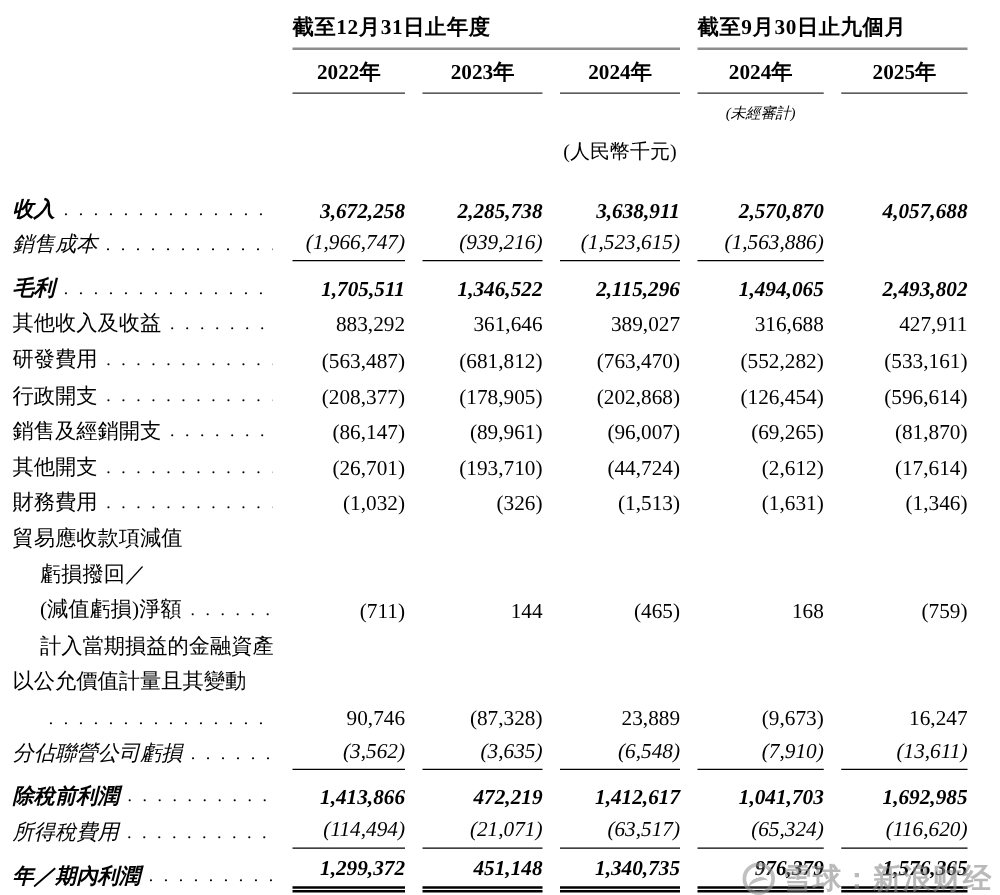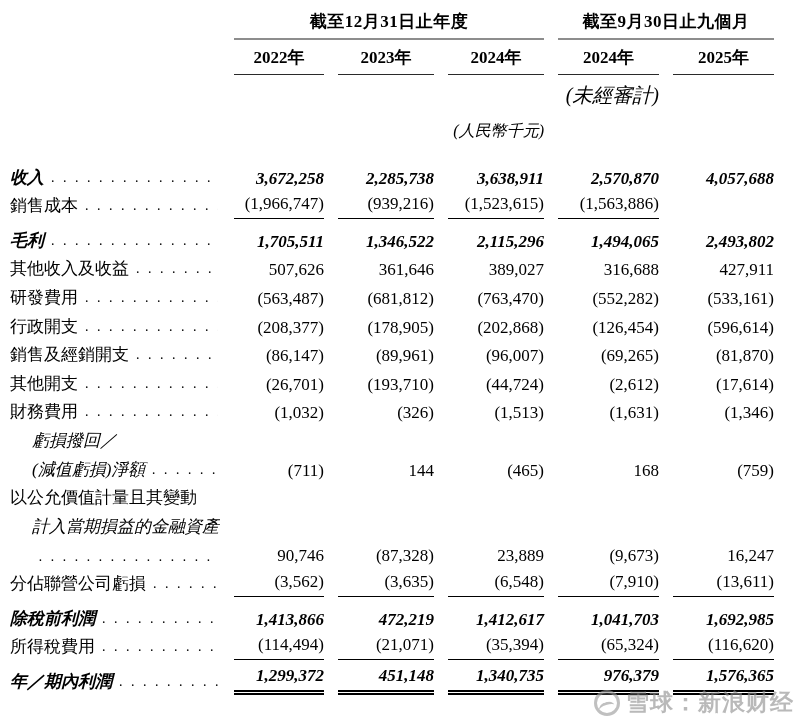--- a/index.html
+++ b/index.html
@@ -13,46 +13,46 @@
 
   
   .grid {
     display:grid;
     grid-template-columns:210px 90px 96px 96px 101px 101px;
     column-gap:14px;
     align-items:end;
   }
 
   
-  .hdr-group { grid-row:1; text-align:center; font-weight:bold; font-size:17px;
+  .hdr-group { grid-row:1; text-align:left; font-weight:bold; font-size:17px;
     padding-bottom:5px; border-bottom:2.5px solid #8d8d8d; letter-spacing:0.5px; }
   .hg1 { grid-column:2 / span 3; }
   .hg2 { grid-column:5 / span 2; }
   .hdr-year { grid-row:2; text-align:center; font-weight:bold; font-size:17px;
     padding:6px 0 5px; border-bottom:1.5px solid #2a2a2a; }
   .hy1{grid-column:2;} .hy2{grid-column:3;} .hy3{grid-column:4;} .hy4{grid-column:5;} .hy5{grid-column:6;}
-  .hdr-note { grid-row:3; grid-column:5; text-align:right; font-style:italic;
-    font-size:20px; padding-top:7px; }
-  .hdr-unit { grid-row:4; grid-column:4; text-align:right; font-style:italic;
+  .hdr-note { grid-row:3; grid-column:5; text-align:center; font-style:italic;
+    font-size:12px; padding-top:7px; }
+  .hdr-unit { grid-row:4; grid-column:4; text-align:center; 
     font-size:16px; padding-top:12px; padding-bottom:14px; }
 
   
   .tbody { margin-top:6px; }
   .trow { min-height:28.6px; }
   .cell.num { text-align:right; font-size:17px; padding-bottom:2px; white-space:nowrap; }
   .cell.label { display:flex; align-items:baseline; overflow:hidden;
     font-size:17px; padding-bottom:2px; white-space:nowrap; }
-  .cell.label.indent { padding-left:22px;font-style:italic; }
+  .cell.label.indent { padding-left:22px; }
   .ltext { flex:0 0 auto; }
   .leader { flex:1 1 auto; overflow:hidden; white-space:nowrap;
     font-size:14px; letter-spacing:2.5px; margin:0 2px 0 7px; transform:translateY(-1px); }
   .trow.bold .ltext, .trow.bold .cell.num { font-weight:bold;font-style:italic; }
 
   
-  .trow.rule-single { margin-bottom:6px; }
+  .trow.rule-single { margin-bottom:6px;font-style:italic; }
   .trow.rule-single .cell.num { border-bottom:1.5px solid #000; padding-bottom:4px; }
   .trow.rule-double { margin-bottom:4px; }
   .trow.rule-double .cell.num { border-bottom:5px double #000; padding-bottom:4px; }
 
   
   .watermark { position:absolute; right:6px; bottom:-2px; display:flex; align-items:center;
     gap:6px; opacity:0.62; z-index:5; pointer-events:none; }
   .wm-logo { width:26px; height:26px; border:3px solid #9b9b9b; border-radius:50%;
     position:relative; background:rgba(255,255,255,0.25); }
   .wm-logo::after { content:""; position:absolute; left:2px; top:9px; width:16px; height:8px;
@@ -108,21 +108,21 @@
         <div class="cell num">1,346,522</div>
         <div class="cell num">2,115,296</div>
         <div class="cell num">1,494,065</div>
         <div class="cell num">2,493,802</div>
       </div>
       <div class="trow grid">
         <div class="cell label">
           <span class="ltext">其他收入及收益</span>
           <span class="leader">. . . . . . . . . . . . . . . . . . . . . . . . . . . . . . . . . . . . . . . . . . . . . . . . . . . . . . . . . . . .</span>
         </div>
-        <div class="cell num">507,626</div>
+        <div class="cell num">883,292</div>
         <div class="cell num">361,646</div>
         <div class="cell num">389,027</div>
         <div class="cell num">316,688</div>
         <div class="cell num">427,911</div>
       </div>
       <div class="trow grid">
         <div class="cell label">
           <span class="ltext">研發費用</span>
           <span class="leader">. . . . . . . . . . . . . . . . . . . . . . . . . . . . . . . . . . . . . . . . . . . . . . . . . . . . . . . . . . . .</span>
         </div>
@@ -170,20 +170,30 @@
           <span class="ltext">財務費用</span>
           <span class="leader">. . . . . . . . . . . . . . . . . . . . . . . . . . . . . . . . . . . . . . . . . . . . . . . . . . . . . . . . . . . .</span>
         </div>
         <div class="cell num">(1,032)</div>
         <div class="cell num">(326)</div>
         <div class="cell num">(1,513)</div>
         <div class="cell num">(1,631)</div>
         <div class="cell num">(1,346)</div>
       </div>
       <div class="trow grid">
+        <div class="cell label">
+          <span class="ltext">貿易應收款項減值</span>
+        </div>
+        <div class="cell num" style="border-bottom: none;"></div>
+        <div class="cell num" style="border-bottom: none;"></div>
+        <div class="cell num" style="border-bottom: none;"></div>
+        <div class="cell num" style="border-bottom: none;"></div>
+        <div class="cell num" style="border-bottom: none;"></div>
+      </div>
+      <div class="trow grid">
         <div class="cell label indent">
           <span class="ltext">虧損撥回／</span>
         </div>
         <div class="cell num" style="border-bottom: none;"></div>
         <div class="cell num" style="border-bottom: none;"></div>
         <div class="cell num" style="border-bottom: none;"></div>
         <div class="cell num" style="border-bottom: none;"></div>
         <div class="cell num" style="border-bottom: none;"></div>
       </div>
       <div class="trow grid">
@@ -191,32 +201,32 @@
           <span class="ltext">(減值虧損)淨額</span>
           <span class="leader">. . . . . . . . . . . . . . . . . . . . . . . . . . . . . . . . . . . . . . . . . . . . . . . . . . . . . . . . . . . .</span>
         </div>
         <div class="cell num">(711)</div>
         <div class="cell num">144</div>
         <div class="cell num">(465)</div>
         <div class="cell num">168</div>
         <div class="cell num">(759)</div>
       </div>
       <div class="trow grid">
+        <div class="cell label indent">
+          <span class="ltext">計入當期損益的金融資產</span>
+        </div>
+        <div class="cell num" style="border-bottom: none;"></div>
+        <div class="cell num" style="border-bottom: none;"></div>
+        <div class="cell num" style="border-bottom: none;"></div>
+        <div class="cell num" style="border-bottom: none;"></div>
+        <div class="cell num" style="border-bottom: none;"></div>
+      </div>
+      <div class="trow grid">
         <div class="cell label">
           <span class="ltext">以公允價值計量且其變動</span>
-        </div>
-        <div class="cell num" style="border-bottom: none;"></div>
-        <div class="cell num" style="border-bottom: none;"></div>
-        <div class="cell num" style="border-bottom: none;"></div>
-        <div class="cell num" style="border-bottom: none;"></div>
-        <div class="cell num" style="border-bottom: none;"></div>
-      </div>
-      <div class="trow grid">
-        <div class="cell label indent">
-          <span class="ltext">計入當期損益的金融資產</span>
         </div>
         <div class="cell num" style="border-bottom: none;"></div>
         <div class="cell num" style="border-bottom: none;"></div>
         <div class="cell num" style="border-bottom: none;"></div>
         <div class="cell num" style="border-bottom: none;"></div>
         <div class="cell num" style="border-bottom: none;"></div>
       </div>
       <div class="trow grid">
         <div class="cell label indent">
           <span class="leader">. . . . . . . . . . . . . . . . . . . . . . . . . . . . . . . . . . . . . . . . . . . . . . . . . . . . . . . . . . . .</span>
@@ -249,21 +259,21 @@
         <div class="cell num">1,041,703</div>
         <div class="cell num">1,692,985</div>
       </div>
       <div class="trow grid rule-single">
         <div class="cell label">
           <span class="ltext">所得稅費用</span>
           <span class="leader">. . . . . . . . . . . . . . . . . . . . . . . . . . . . . . . . . . . . . . . . . . . . . . . . . . . . . . . . . . . .</span>
         </div>
         <div class="cell num">(114,494)</div>
         <div class="cell num">(21,071)</div>
-        <div class="cell num">(35,394)</div>
+        <div class="cell num">(63,517)</div>
         <div class="cell num">(65,324)</div>
         <div class="cell num">(116,620)</div>
       </div>
       <div class="trow grid bold rule-double">
         <div class="cell label">
           <span class="ltext">年／期內利潤</span>
           <span class="leader">. . . . . . . . . . . . . . . . . . . . . . . . . . . . . . . . . . . . . . . . . . . . . . . . . . . . . . . . . . . .</span>
         </div>
         <div class="cell num">1,299,372</div>
         <div class="cell num">451,148</div>

